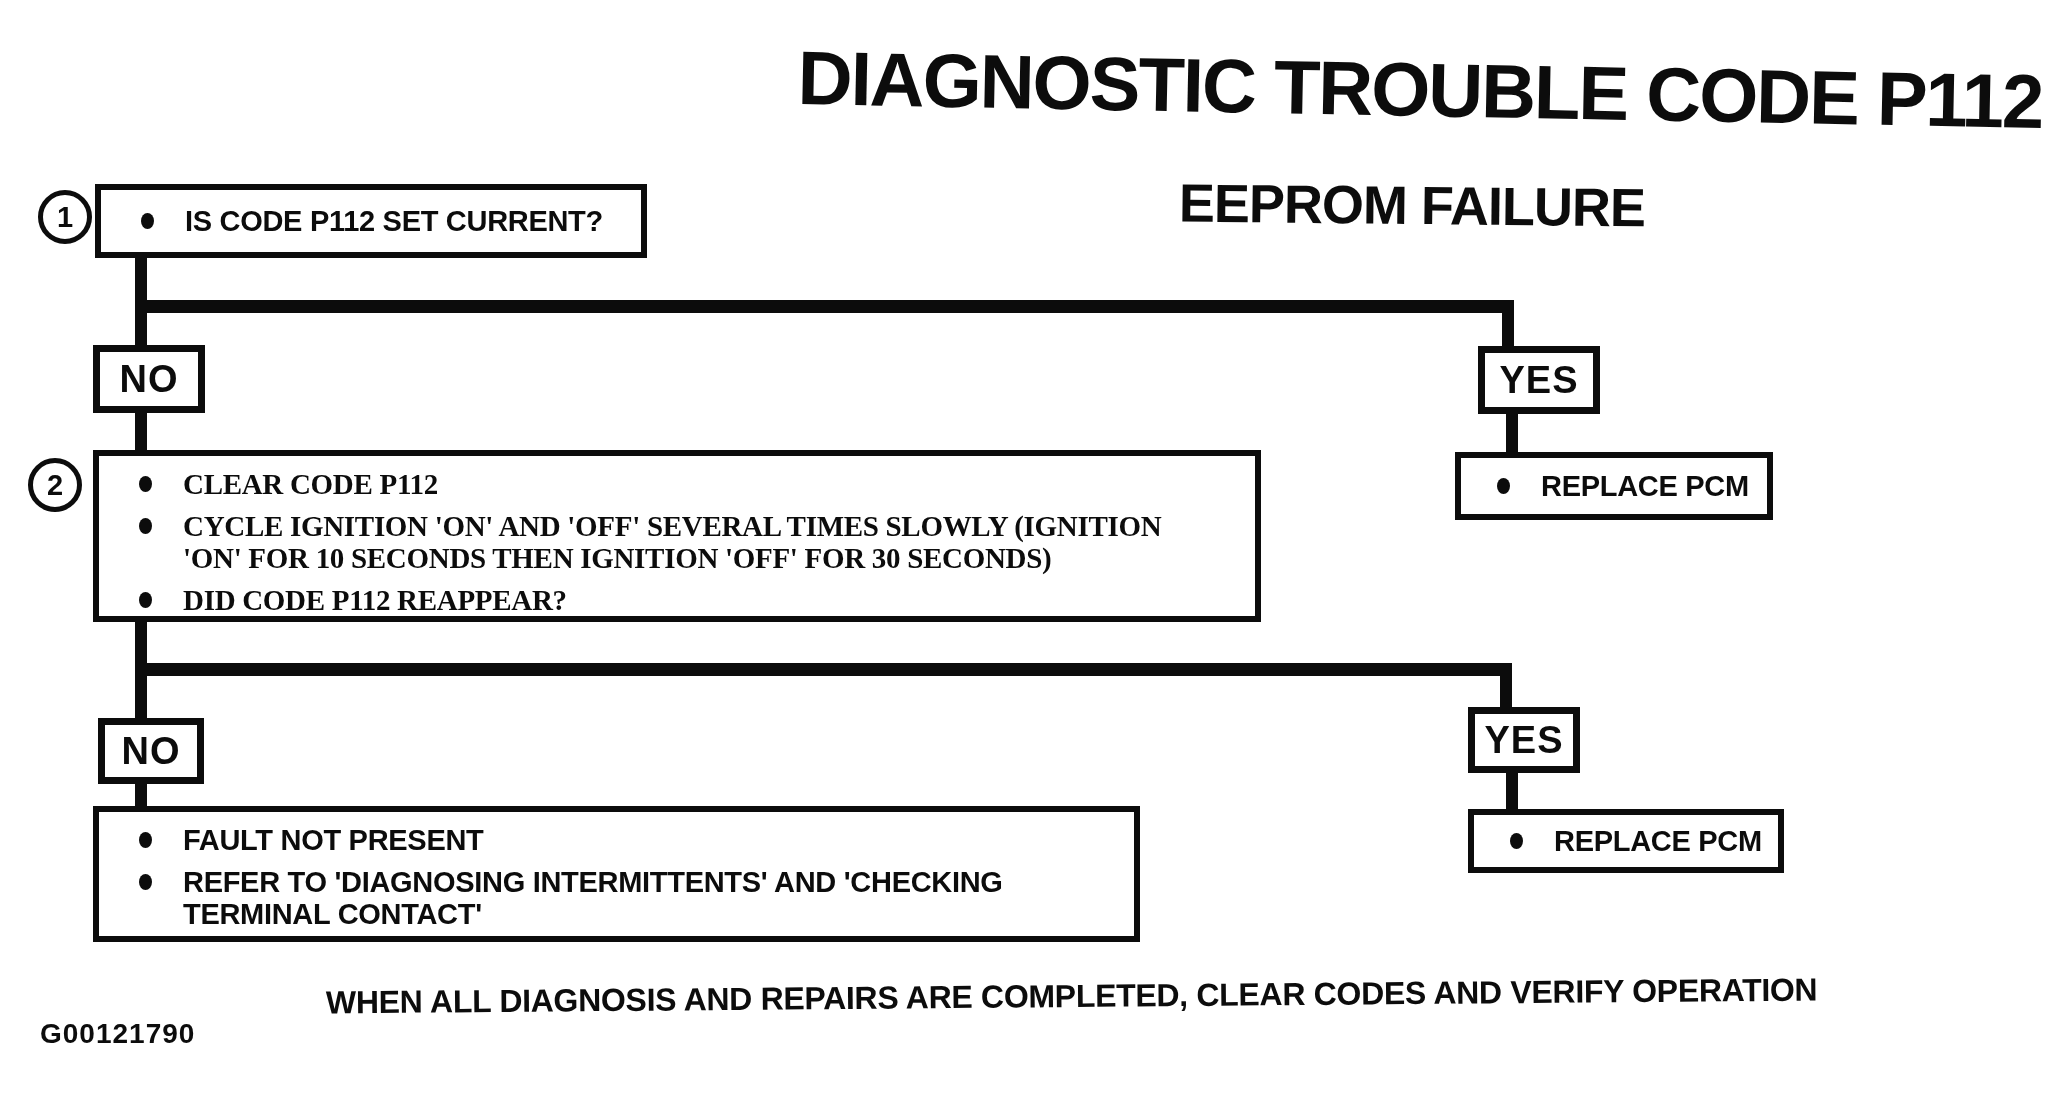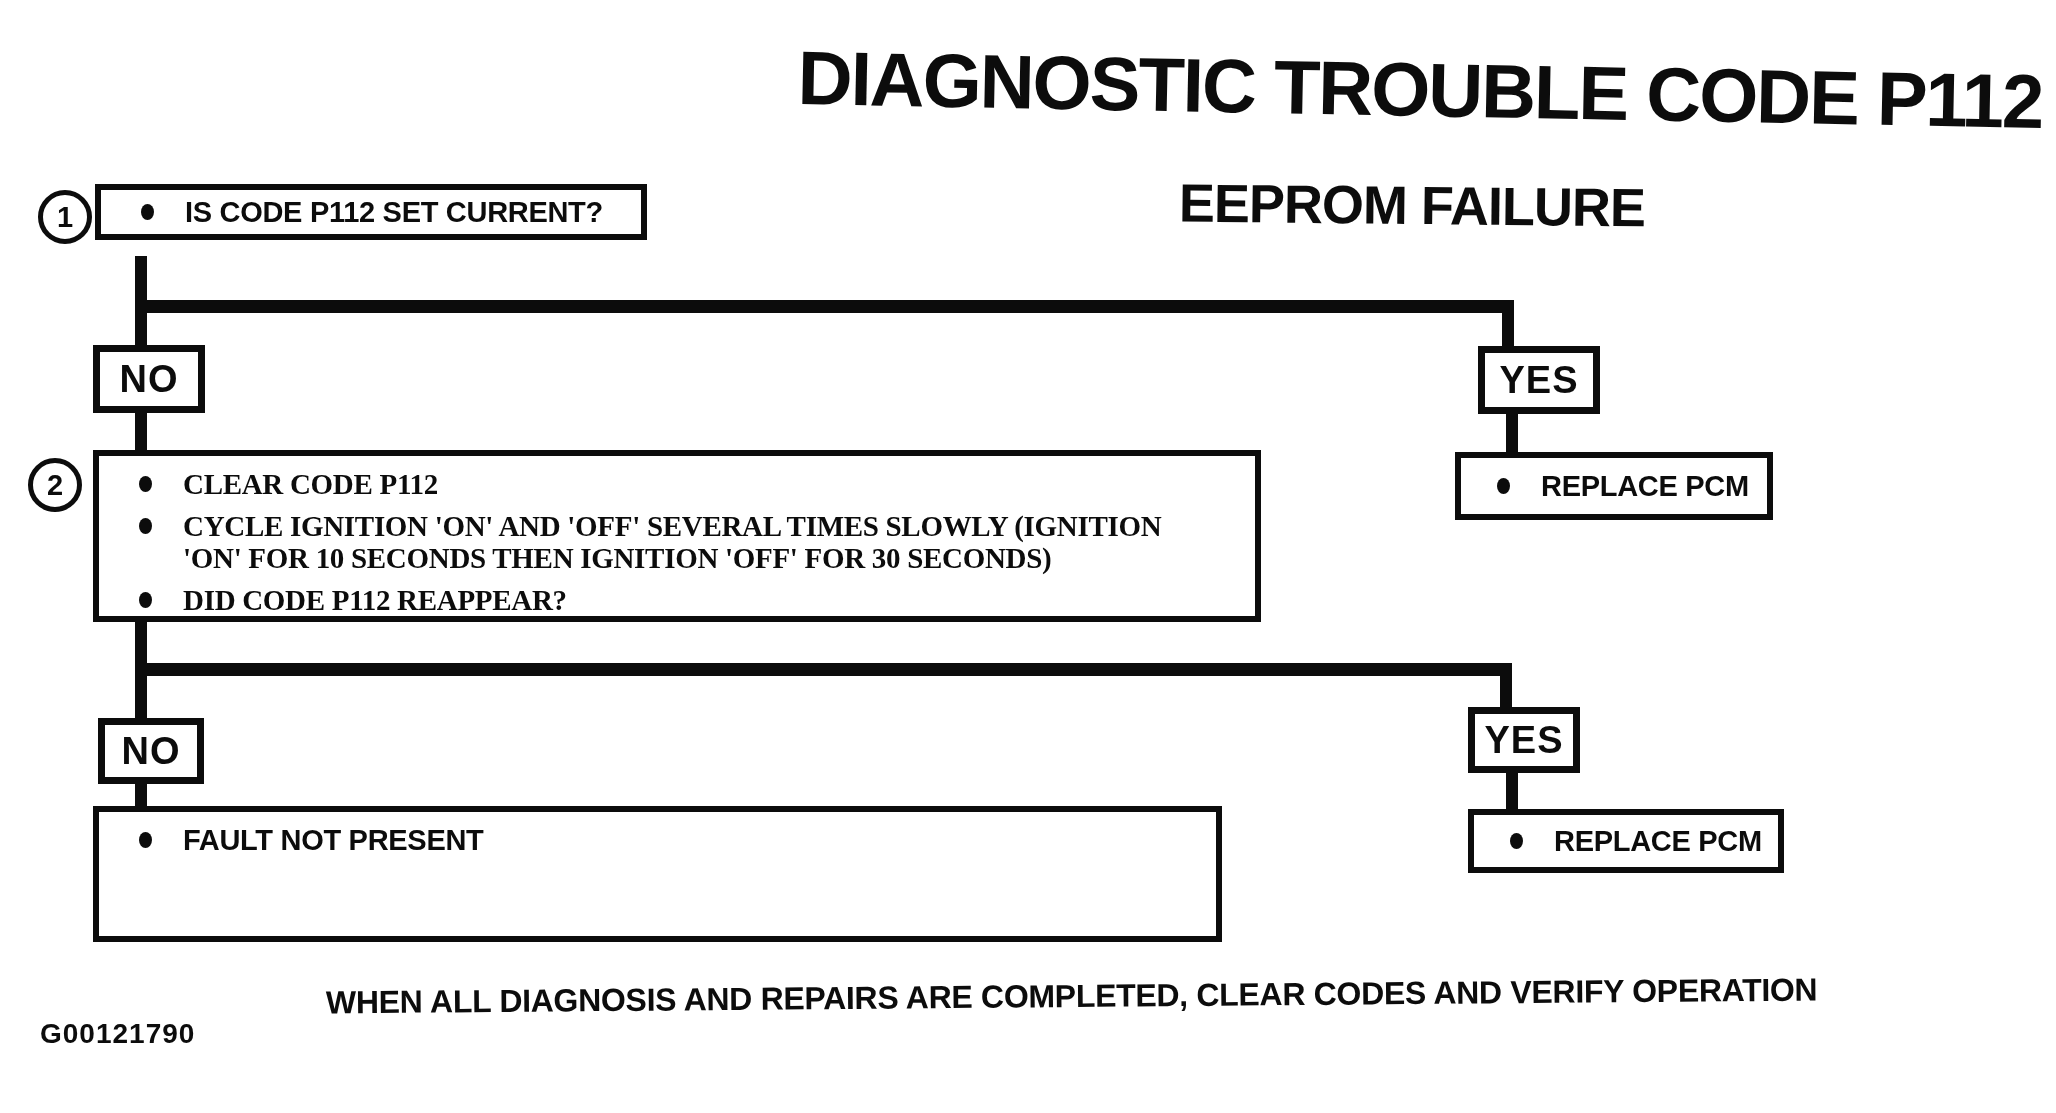--- a/index.html
+++ b/index.html
@@ -128,21 +128,21 @@
 </style>
 </head>
 <body>
 
 <div class="canvas">
 
   <div class="title">DIAGNOSTIC TROUBLE CODE P112</div>
   <div class="subtitle">EEPROM FAILURE</div>
 
   <div class="circle" style="left:38px; top:190px;">1</div>
-  <div class="box center-v" style="left:95px; top:184px; width:552px; height:56px; padding-left:26px;">
+  <div class="box center-v" style="left:95px; top:184px; width:552px; height:74px; padding-left:26px;">
     <ul class="items">
       <li>IS CODE P112 SET CURRENT?</li>
     </ul>
   </div>
 
   <div class="vline" style="left:135px; top:256px; width:12px; height:90px;"></div>
   <div class="hline" style="left:135px; top:300px; width:1379px; height:13px;"></div>
   <div class="vline" style="left:1502px; top:300px; width:12px; height:50px;"></div>
 
   <div class="tag" style="left:93px; top:345px; width:112px; height:68px;">NO</div>
@@ -169,23 +169,24 @@
   <div class="vline" style="left:135px; top:620px; width:12px; height:100px;"></div>
   <div class="hline" style="left:135px; top:663px; width:1377px; height:13px;"></div>
   <div class="vline" style="left:1500px; top:663px; width:12px; height:44px;"></div>
 
   <div class="tag" style="left:98px; top:718px; width:106px; height:66px;">NO</div>
   <div class="tag" style="left:1468px; top:707px; width:112px; height:66px;">YES</div>
 
   <div class="vline" style="left:135px; top:784px; width:12px; height:24px;"></div>
   <div class="vline" style="left:1506px; top:773px; width:12px; height:36px;"></div>
 
-  <div class="box pad" style="left:93px; top:806px; width:1129px; height:136px;">
+  <div class="box pad" style="left:93px; top:806px; width:1047px; height:136px;">
     <ul class="items">
       <li>FAULT NOT PRESENT</li>
+      <li class="wrap-limit2">REFER TO 'DIAGNOSING INTERMITTENTS' AND 'CHECKING TERMINAL CONTACT'</li>
     </ul>
   </div>
 
   <div class="box center-v" style="left:1468px; top:809px; width:316px; height:64px; padding-left:22px;">
     <ul class="items">
       <li>REPLACE PCM</li>
     </ul>
   </div>
 
   <div class="footer-note">WHEN ALL DIAGNOSIS AND REPAIRS ARE COMPLETED, CLEAR CODES AND VERIFY OPERATION</div>

